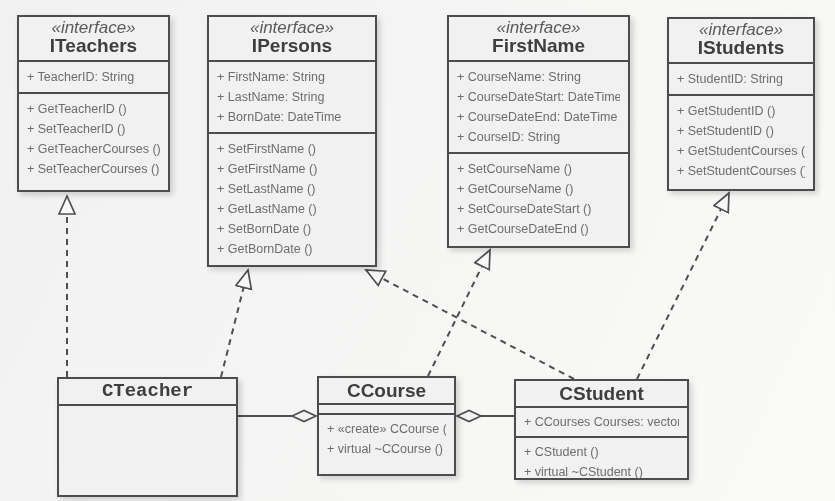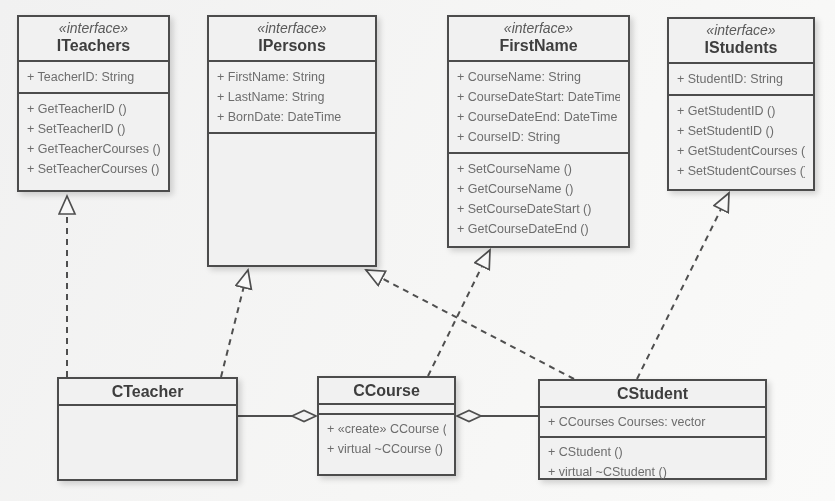--- a/index.html
+++ b/index.html
@@ -14,22 +14,22 @@
     position:absolute;z-index:2;box-sizing:border-box;
     background:#f1f1f1;border:2px solid #4c4c4c;
     box-shadow:3px 3px 6px rgba(0,0,0,0.16);
     display:flex;flex-direction:column;
   }
   .uml-title{
     border-bottom:2px solid #4c4c4c;text-align:center;
     padding:4px 2px 5px 2px;flex:0 0 auto;
   }
   .uml-box.class .uml-title{padding:2px 2px 3px 2px;}
-  .stereotype{font-style:italic;font-size:14px;color:#5a5a5a;line-height:14px;}
-  .class-name{font-weight:bold;font-size:16px;color:#3e3e3e;line-height:19px;margin-top:1px;}
+  .stereotype{font-style:italic;font-size:17px;color:#5a5a5a;line-height:14px;}
+  .class-name{font-weight:bold;font-size:19px;color:#3e3e3e;line-height:19px;margin-top:1px;}
   .compartment{padding:5px 8px;flex:0 0 auto;}
   .compartment.attrs{border-bottom:2px solid #4c4c4c;}
   .compartment.attrs.empty{padding:1px 0;}
   .compartment.methods{flex:1 1 auto;border-radius:8px;}
   .uml-box.class .compartment{padding:4px 8px;}
   .member{
     font-size:12.5px;color:#6d6d6d;line-height:20px;
     white-space:nowrap;overflow:hidden;
   }
 </style>
@@ -77,20 +77,28 @@
   <div class="uml-box interface" style="left:207px;top:15px;width:170px;height:252px;">
     <div class="uml-title">
       <div class="stereotype">«interface»</div>
       <div class="class-name">IPersons</div>
     </div>
     <div class="compartment attrs">
       <div class="member">+ FirstName: String</div>
       <div class="member">+ LastName: String</div>
       <div class="member">+ BornDate: DateTime</div>
     </div>
+    <div class="compartment methods">
+      <div class="member">+ SetFirstName ()</div>
+      <div class="member">+ GetFirstName ()</div>
+      <div class="member">+ SetLastName ()</div>
+      <div class="member">+ GetLastName ()</div>
+      <div class="member">+ SetBornDate ()</div>
+      <div class="member">+ GetBornDate ()</div>
+    </div>
   </div>
 
   <div class="uml-box interface" style="left:447px;top:15px;width:183px;height:233px;">
     <div class="uml-title">
       <div class="stereotype">«interface»</div>
       <div class="class-name">FirstName</div>
     </div>
     <div class="compartment attrs">
       <div class="member">+ CourseName: String</div>
       <div class="member">+ CourseDateStart: DateTime</div>
@@ -114,40 +122,40 @@
       <div class="member">+ StudentID: String</div>
     </div>
     <div class="compartment methods">
       <div class="member">+ GetStudentID ()</div>
       <div class="member">+ SetStudentID ()</div>
       <div class="member">+ GetStudentCourses ()</div>
       <div class="member">+ SetStudentCourses ()</div>
     </div>
   </div>
 
-  <div class="uml-box class" style="left:57px;top:377px;width:181px;height:104px;">
+  <div class="uml-box class" style="left:57px;top:377px;width:181px;height:120px;font-family:Liberation Mono, monospace;">
     <div class="uml-title">
 
       <div class="class-name">CTeacher</div>
     </div>
   </div>
 
   <div class="uml-box class" style="left:317px;top:376px;width:139px;height:100px;">
     <div class="uml-title">
 
       <div class="class-name">CCourse</div>
     </div>
     <div class="compartment attrs empty"></div>
     <div class="compartment methods">
       <div class="member">+ «create» CCourse ()</div>
       <div class="member">+ virtual ~CCourse ()</div>
     </div>
   </div>
 
-  <div class="uml-box class" style="left:538px;top:379px;width:229px;height:101px;">
+  <div class="uml-box class" style="left:514px;top:379px;width:175px;height:101px;">
     <div class="uml-title">
 
       <div class="class-name">CStudent</div>
     </div>
     <div class="compartment attrs">
       <div class="member">+ CCourses Courses: vector</div>
     </div>
     <div class="compartment methods">
       <div class="member">+ CStudent ()</div>
       <div class="member">+ virtual ~CStudent ()</div>

